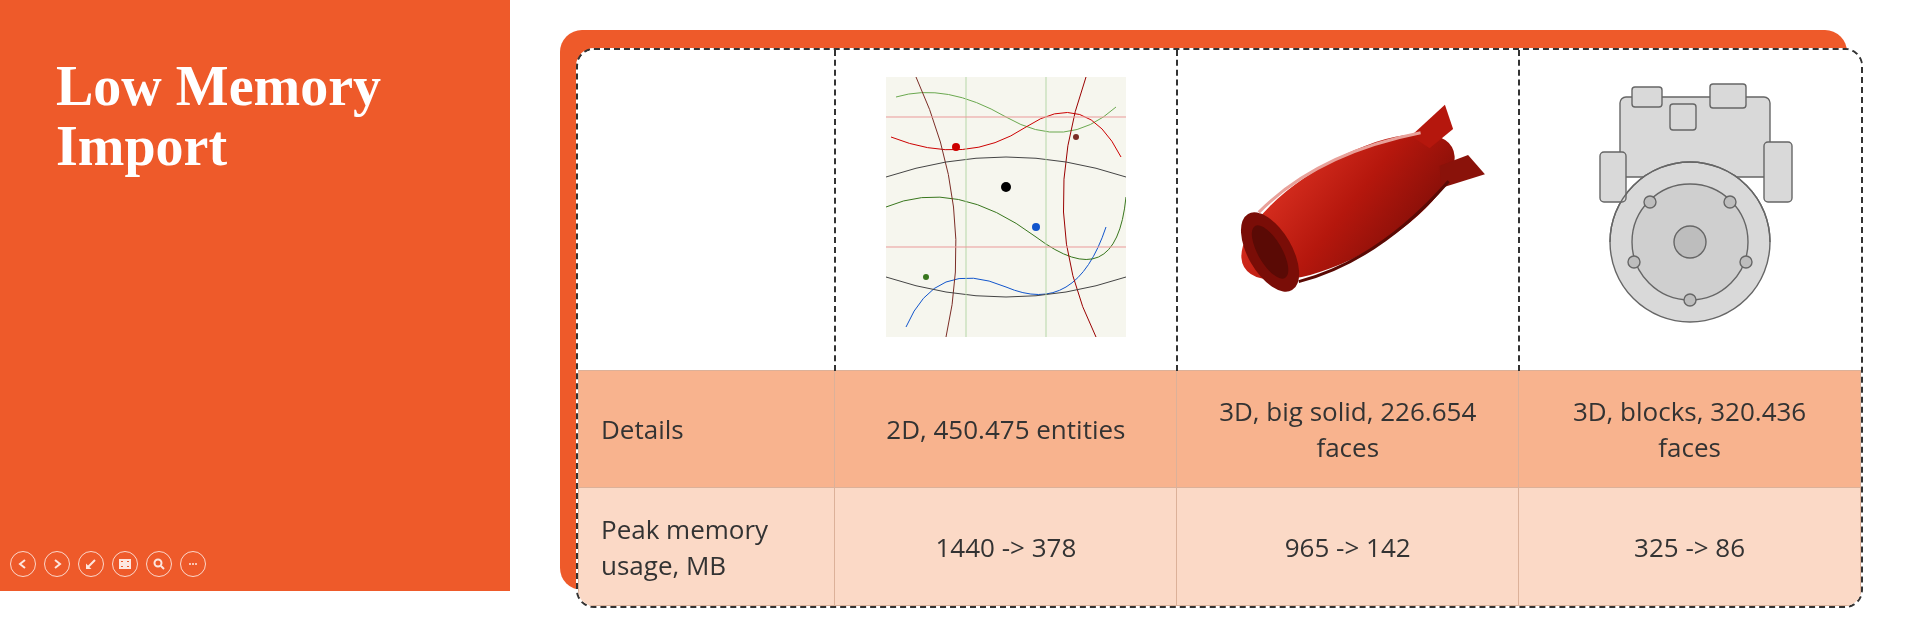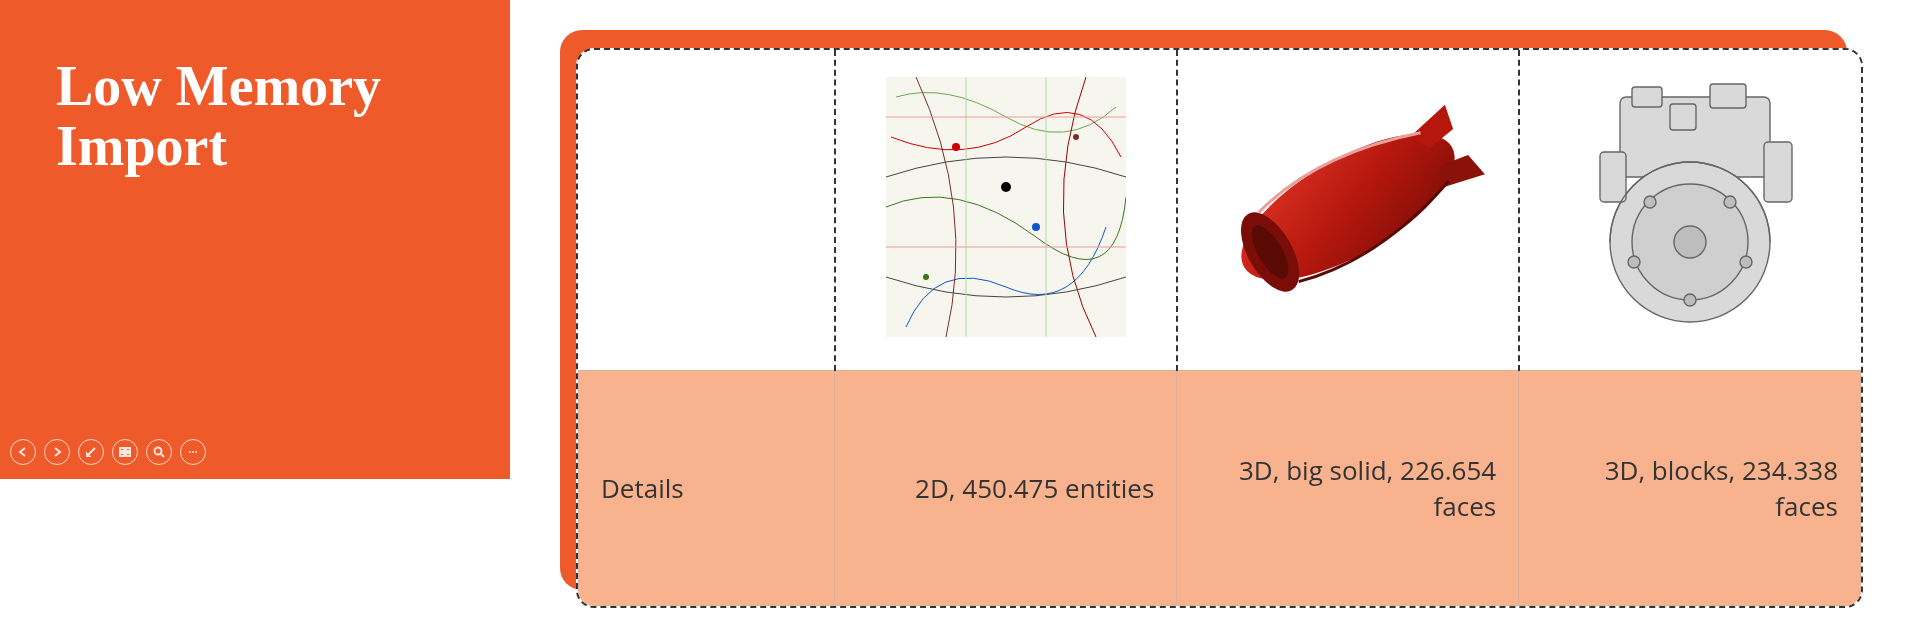--- a/index.html
+++ b/index.html
@@ -1,19 +1,19 @@
 <!DOCTYPE html>
 <html><head>
 <meta charset="utf-8">
 <style>
   * { box-sizing: border-box; margin: 0; padding: 0; }
   html, body { width: 1917px; height: 639px; font-family: "Segoe UI", "Open Sans", Arial, sans-serif; background: #fff; }
   .slide { position: relative; width: 1917px; height: 639px; display: flex; }
   .sidebar {
-    width: 510px; height: 479px; background: #ee5a2a;
+    width: 510px; height: 591px; background: #ee5a2a;
     padding: 56px 40px 20px 56px; position: relative;
   }
   .title { color: #fff; font-weight: 700; font-size: 56px; line-height: 1.08; font-family: Georgia, "Times New Roman", serif; }
   .controls { position: absolute; left: 10px; bottom: 14px; display: flex; gap: 8px; }
   .ctrl {
     width: 26px; height: 26px; border: 1.3px solid rgba(255,255,255,0.75); border-radius: 50%;
     display: flex; align-items: center; justify-content: center; color: rgba(255,255,255,0.85);
     font-size: 12px; cursor: pointer;
   }
   .ctrl svg { width: 12px; height: 12px; fill: none; stroke: rgba(255,255,255,0.85); stroke-width: 2; }
@@ -27,21 +27,21 @@
     background: #fff; border: 2px dashed #333; border-radius: 18px; overflow: hidden;
   }
   table.data { width: 100%; height: 100%; border-collapse: collapse; table-layout: fixed; }
   table.data col.rowhead { width: 20%; }
   table.data col.datacol { width: 26.66%; }
   table.data tr.img-row td { height: 320px; background: #fff; text-align: center; vertical-align: middle; }
   table.data tr.img-row td:first-child { border-right: 2px dashed #333; }
   table.data tr.img-row td + td { border-left: 2px dashed #333; }
   table.data tr.data-row td {
     border: 1.5px solid #dcb199; padding: 14px 22px; font-size: 26px; color: #333;
-    text-align: right; vertical-align: middle;
+    text-align: center; vertical-align: middle;
   }
   table.data tr.data-row td.row-label { text-align: left; font-weight: 400; }
   .r-details td { background: #f8b38e; }
   .r-peak    td { background: #fbd9c6; }
   .r-time    td { background: #f8b38e; }
   .thumb { display: inline-block; }
 </style>
 </head>
 <body>
 
@@ -165,20 +165,26 @@
                 <path d="M50 160 A80 80 0 0 1 210 160" fill="none"></path>
               </g>
             </svg>
           </td>
         </tr>
 
         <tr class="data-row r-details">
           <td class="row-label">Details</td>
           <td>2D, 450.475 entities</td>
           <td>3D, big solid, 226.654 faces</td>
-          <td>3D, blocks, 234.338 faces</td>
+          <td>3D, blocks, 320.436 faces</td>
+        </tr>
+        <tr class="data-row r-peak">
+          <td class="row-label">Peak memory usage, MB</td>
+          <td>1440 -&gt; 378</td>
+          <td>965 -&gt; 142</td>
+          <td>325 -&gt; 86</td>
         </tr>
       </tbody>
         </table>
     </div>
   </div>
 
 </div>
 
 </body></html>

